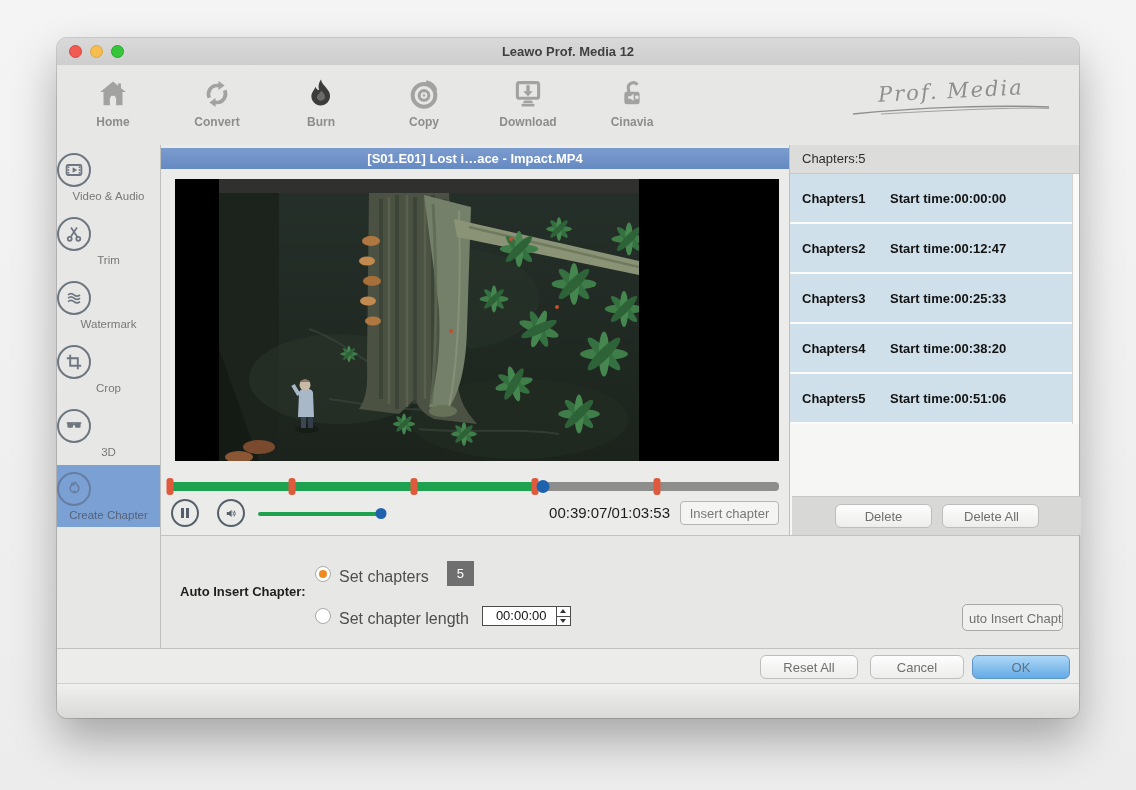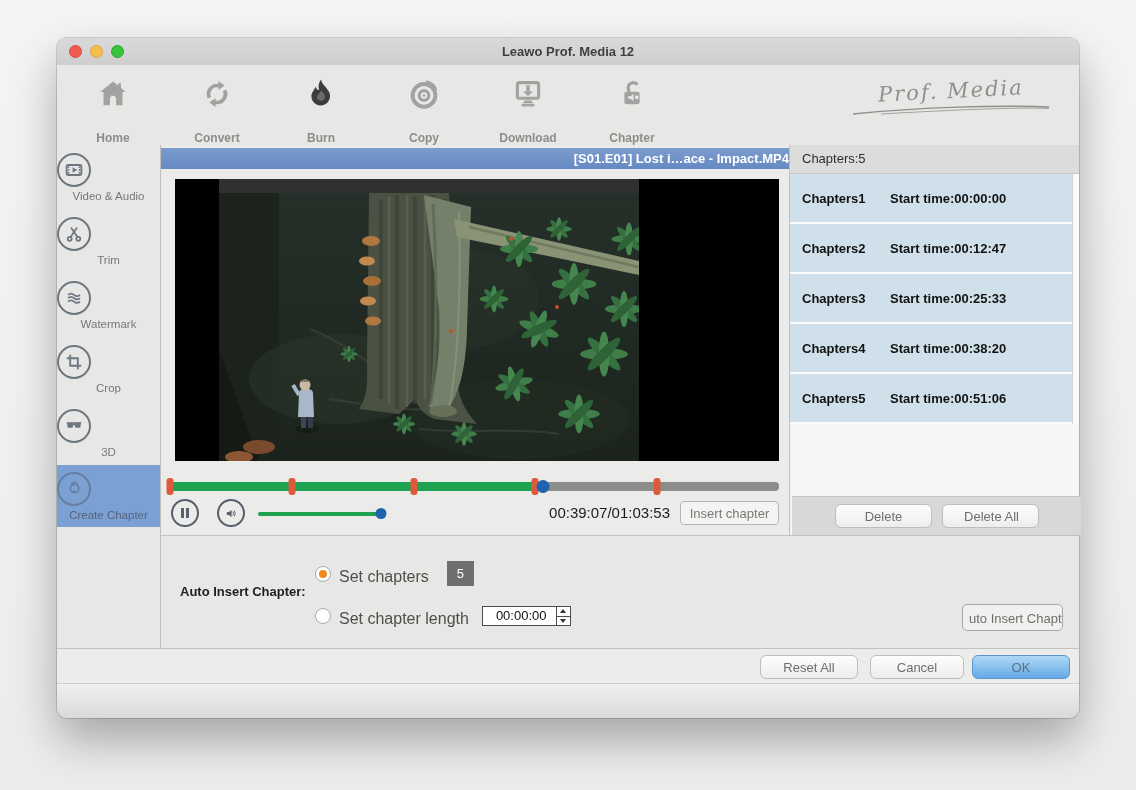--- a/index.html
+++ b/index.html
@@ -8,39 +8,39 @@
   
   .titlebar{position:absolute;left:0;top:0;width:100%;height:27px;border-radius:10px 10px 0 0;background:linear-gradient(#d9d9d9,#cecece);border-bottom:1px solid #bdbdbd;}
   .lights{position:absolute;left:12px;top:7px;display:flex;gap:8px;}
   .light{width:13px;height:13px;border-radius:50%;}
   .light.red{background:#f05c51;border:1px solid #d8473e;box-sizing:border-box;}
   .light.yellow{background:#f6be4f;border:1px solid #dfa537;box-sizing:border-box;}
   .light.green{background:#37c63a;border:1px solid #27a62c;box-sizing:border-box;}
   .wintitle{position:absolute;left:0;right:0;top:0;height:27px;line-height:27px;text-align:center;font-size:13px;font-weight:bold;color:#3f3f3f;}
   
   .toolbar{position:absolute;left:0;top:27px;width:100%;height:80px;background:#e7e7e5;border-bottom:1px solid #c4c4c2;}
-  .tool{position:absolute;top:12px;width:84px;display:flex;flex-direction:column;align-items:center;gap:20px;cursor:pointer;}
+  .tool{position:absolute;top:12px;width:84px;display:flex;flex-direction:column;align-items:center;gap:4px;cursor:pointer;}
   .tool svg{width:34px;height:34px;}
   .tool .tlabel{font-size:12px;font-weight:bold;color:#8d8d8b;}
   .logo{position:absolute;right:28px;top:14px;width:200px;text-align:center;}
   .logo .script{font-family:"DejaVu Serif",serif;font-style:italic;font-size:21px;color:#8f8f8d;letter-spacing:2px;transform:rotate(-3deg);display:inline-block;}
   .logo svg{display:block;margin-top:2px;}
   
   .content{position:absolute;left:0;top:107px;width:100%;height:503px;}
   .sidebar{position:absolute;left:0;top:0;width:104px;height:100%;background:#e7e7e5;border-right:1px solid #bfbfbd;box-sizing:border-box;}
   .sideitem{height:64px;display:flex;flex-direction:column;justify-content:center;gap:3px;cursor:pointer;}
   .sideitem .circ{width:34px;height:34px;border:2px solid #6e7781;border-radius:50%;display:flex;align-items:center;justify-content:center;box-sizing:border-box;}
   .sideitem .slabel{font-size:11.5px;color:#787878;text-align:center;line-height:12px;}
   .sideitem.selected{background:#7ba1d4;height:62px;}
   .sideitem.selected .circ{border-color:#5f7291;opacity:.75;}
   .sideitem.selected .slabel{color:#55627a;}
   
   .main-area{position:absolute;left:104px;top:0;width:918px;height:390px;background:#ebebe9;}
   .center{position:absolute;left:0;top:0;width:629px;height:100%;border-right:1px solid #bfbfbd;box-sizing:border-box;}
-  .vtitle{position:absolute;left:0;top:3px;width:100%;height:21px;background:linear-gradient(#7b9cce,#6589c2);color:#fff;font-size:13px;font-weight:bold;text-align:right;line-height:21px;}
+  .vtitle{position:absolute;left:0;top:3px;width:100%;height:21px;background:linear-gradient(#7b9cce,#6589c2);color:#fff;font-size:13px;font-weight:bold;text-align:center;line-height:21px;}
   .videobox{position:absolute;left:14px;top:34px;width:604px;height:282px;background:#000;}
   .scene{position:absolute;left:44px;top:0;width:420px;height:282px;}
   
   .progress{position:absolute;left:9px;top:337px;width:609px;height:9px;background:#8d8d8b;border-radius:4px;}
   .pfill{position:absolute;left:0;top:0;height:100%;background:#1ea24f;border-radius:4px 0 0 4px;}
   .marker{position:absolute;top:-4px;width:7px;height:17px;background:#df5a3d;border-radius:3px;transform:translateX(-50%);cursor:pointer;}
   .playhead{position:absolute;top:-2px;width:13px;height:13px;border-radius:50%;background:#1f63ae;transform:translateX(-50%);cursor:pointer;}
   
   .controls{position:absolute;left:0;top:352px;width:100%;height:34px;}
   .ctlbtn{position:absolute;top:2px;width:28px;height:28px;border:2.5px solid #55606a;border-radius:50%;box-sizing:border-box;display:flex;align-items:center;justify-content:center;cursor:pointer;background:transparent;}
@@ -139,21 +139,21 @@
         </svg>
       <span class="tlabel">Download</span>
     </div>
     <div class="tool" style="left:533px;">
       <svg viewBox="0 0 24 24">
           <path d="M9.4 10.6V7.8a3.6 3.6 0 0 1 6.8-1.6" fill="none" stroke="#a2a2a0" stroke-width="2.2" transform="rotate(-10 12 8)"></path>
           <rect x="6.6" y="10.4" width="10.8" height="8.8" rx="1.6" fill="#a2a2a0"></rect>
           <path d="M9.3 13.5h1.7l2.1-1.7v5.2l-2.1-1.7H9.3z" fill="#e7e7e5"></path>
           <path d="m14.4 13.3 2 2m0-2-2 2" stroke="#e7e7e5" stroke-width="1.2"></path>
         </svg>
-      <span class="tlabel">Chapter</span>
+      <span class="tlabel">Cinavia</span>
     </div>
     <div class="logo">
       <span class="script">Prof. Media</span>
       <svg width="200" height="10" viewBox="0 0 200 10">
           <path d="M2 9 C70 2,150 0,198 2" fill="none" stroke="#8f8f8d" stroke-width="1.4"></path>
           <path d="M30 9 C100 5,170 2,198 3.5" fill="none" stroke="#8f8f8d" stroke-width=".8"></path>
         </svg>
     </div>
   </div>
 

